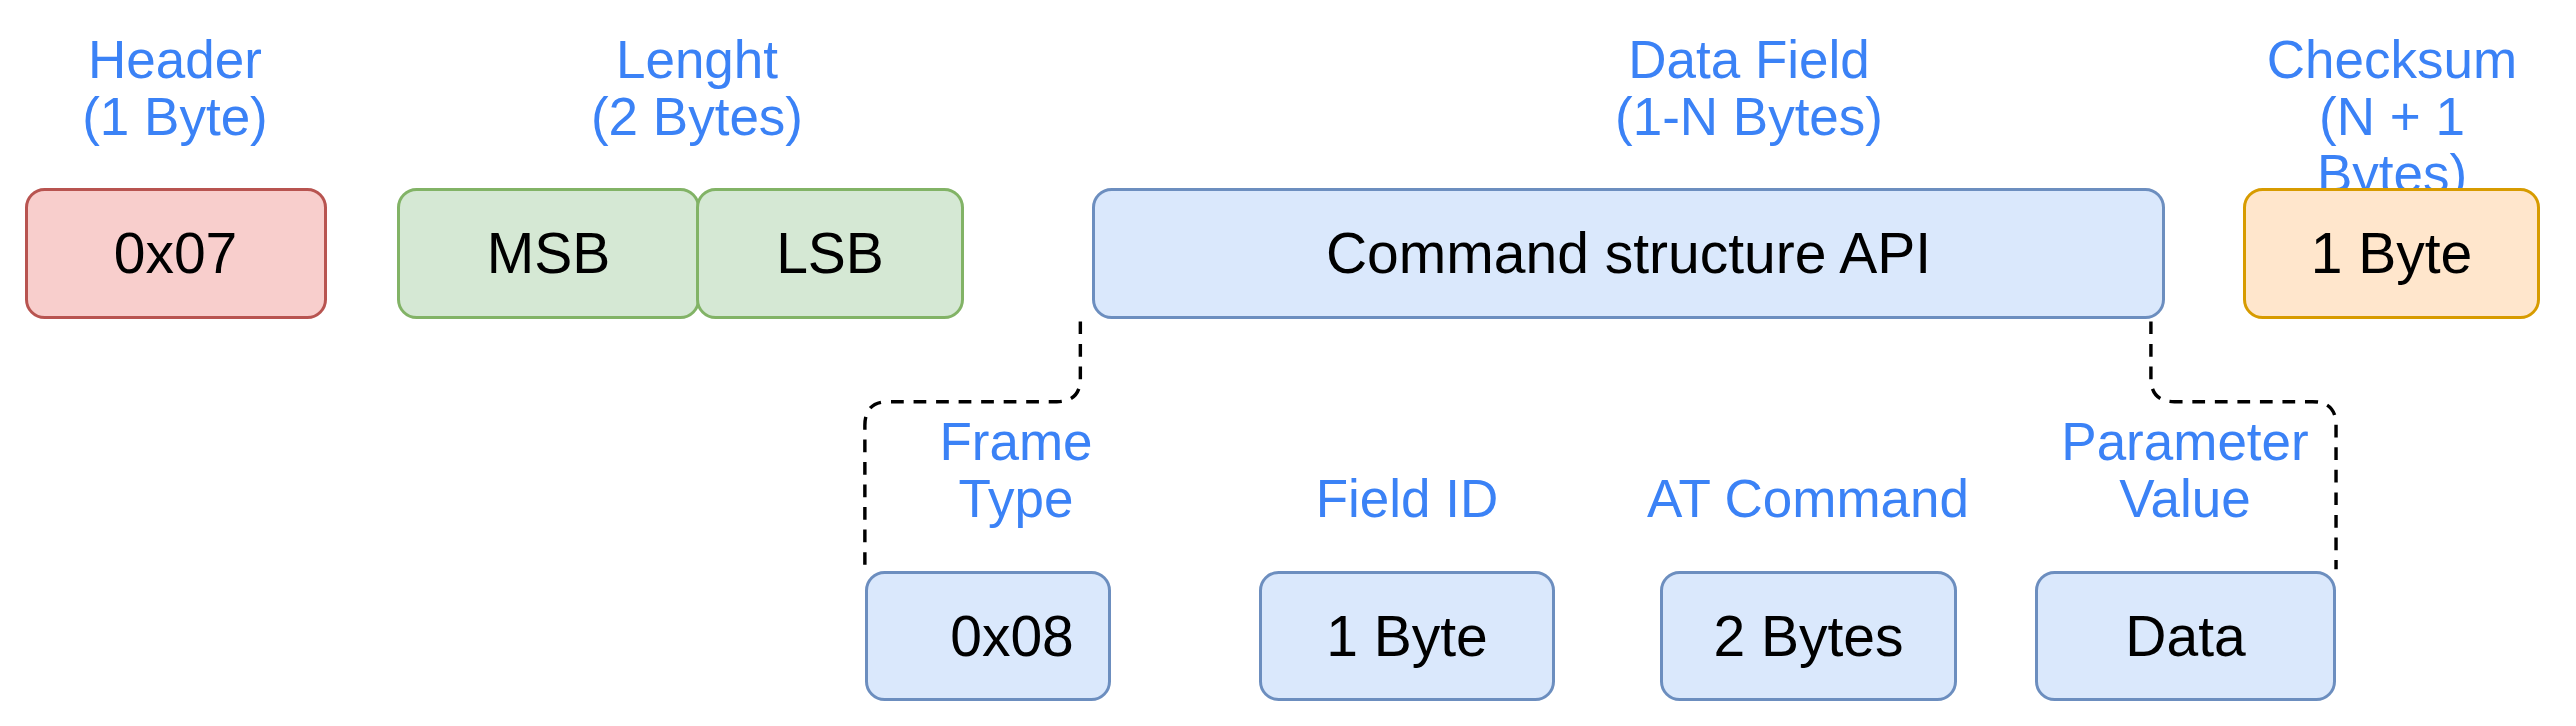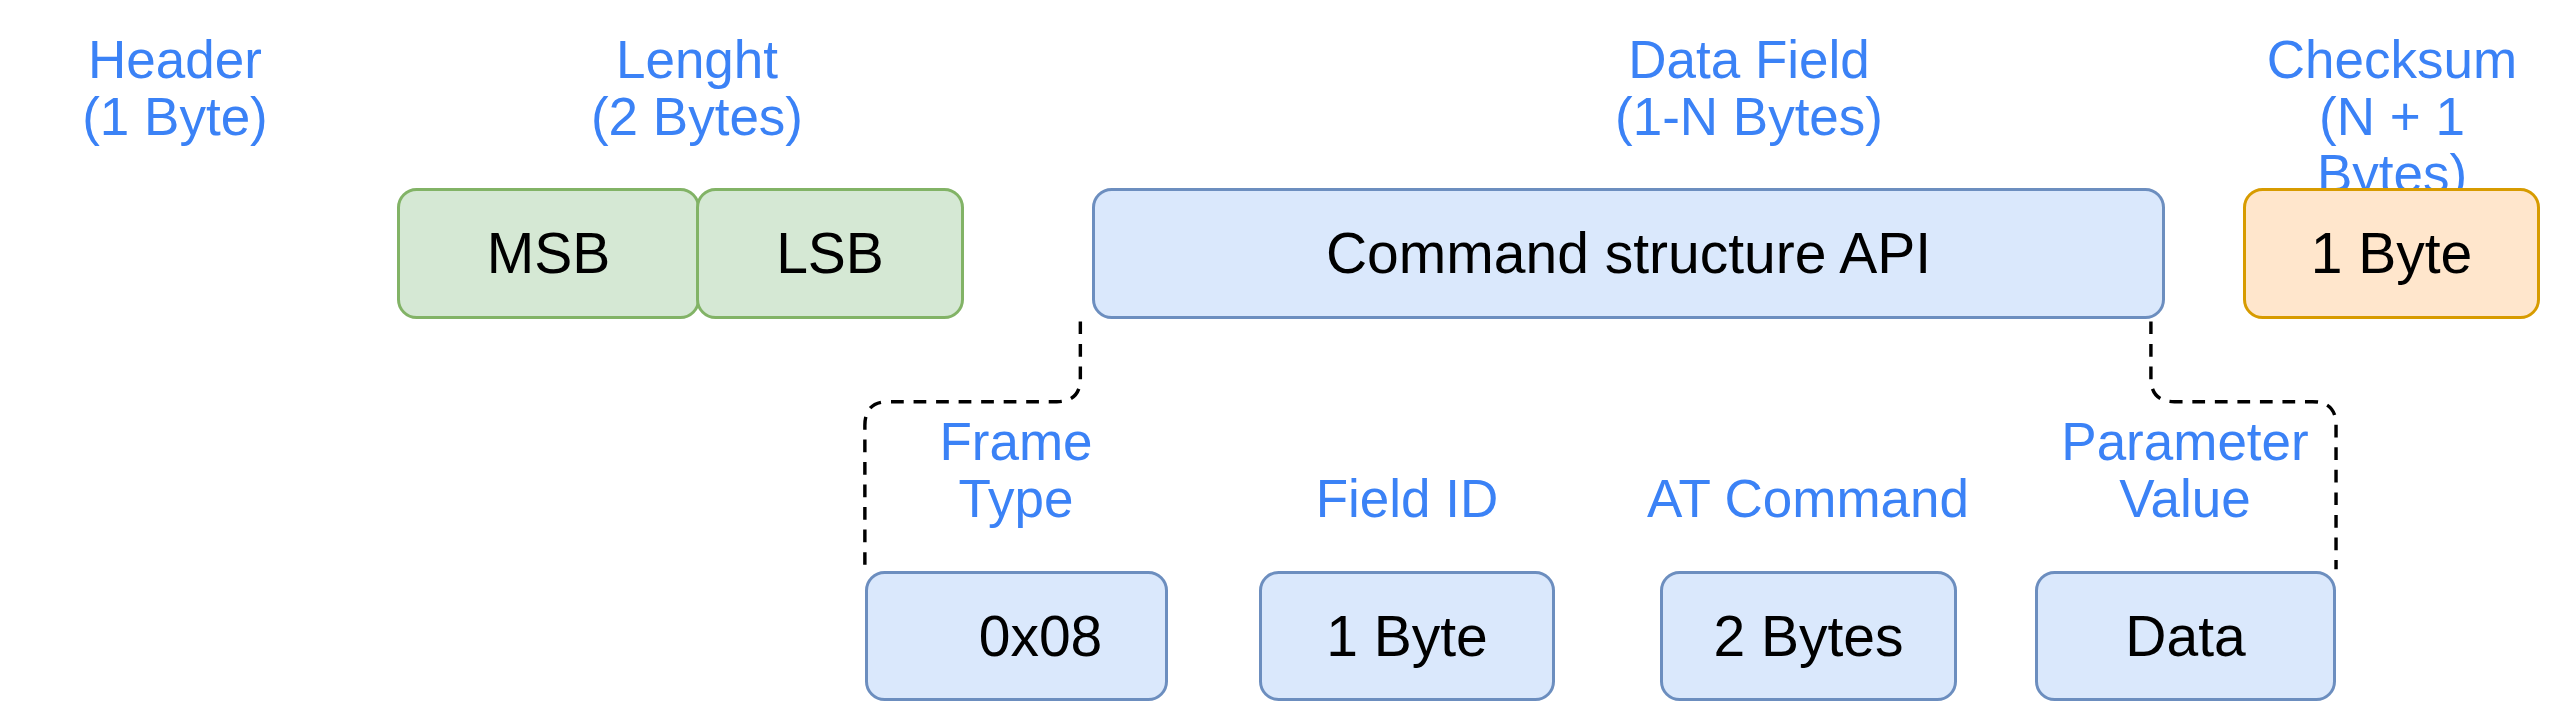--- a/index.html
+++ b/index.html
@@ -62,36 +62,37 @@
 
   <div class="lbl top-lbl" style="left:175px;">Header
 (1 Byte)</div>
   <div class="lbl top-lbl" style="left:697px;">Lenght
 (2 Bytes)</div>
   <div class="lbl top-lbl" style="left:1708px;margin-left:41px;">Data Field
 (1-N Bytes)</div>
   <div class="lbl top-lbl" style="left:2392px;">Checksum
 (N + 1 Bytes)</div>
 
+  <div class="box row1 c-red" style="left:24.5px; width:302px;">0x07</div>
   <div class="box row1 c-green" style="left:397px; width:303px;">MSB</div>
   <div class="box row1 c-green" style="left:696px; width:268px;">LSB</div>
   <div class="box row1 c-blue" style="left:1092px; width:1073px;">Command structure API</div>
   <div class="box row1 c-orange" style="left:2243px; width:297px;">1 Byte</div>
 
   <svg id="connector-svg" viewBox="0 0 2630 742" xmlns="http://www.w3.org/2000/svg">
     <path d="M 1103 328 L 1103 386 Q 1103 410 1079 410 L 907 410 Q 883 410 883 434 L 883 581"></path>
     <path d="M 2196 328 L 2196 386 Q 2196 410 2220 410 L 2361 410 Q 2385 410 2385 434 L 2385 581"></path>
   </svg>
 
   <div class="lbl bot-lbl" style="left:1016px;">Frame
 Type</div>
   <div class="lbl bot-lbl" style="left:1407px;">Field ID</div>
   <div class="lbl bot-lbl" style="left:1808px;margin-top:21px;">AT Command</div>
   <div class="lbl bot-lbl" style="left:2185px;">Parameter
 Value</div>
 
-  <div class="box row2 c-blue" style="left:865px; width:303px;padding-left:48px;">0x08</div>
+  <div class="box row2 c-blue" style="left:865px; width:246px;padding-left:48px;">0x08</div>
   <div class="box row2 c-blue" style="left:1259px; width:296px;">1 Byte</div>
   <div class="box row2 c-blue" style="left:1660px; width:297px;">2 Bytes</div>
   <div class="box row2 c-blue" style="left:2035px; width:301px;">Data</div>
 
 </div>
 
 
 </body></html>

